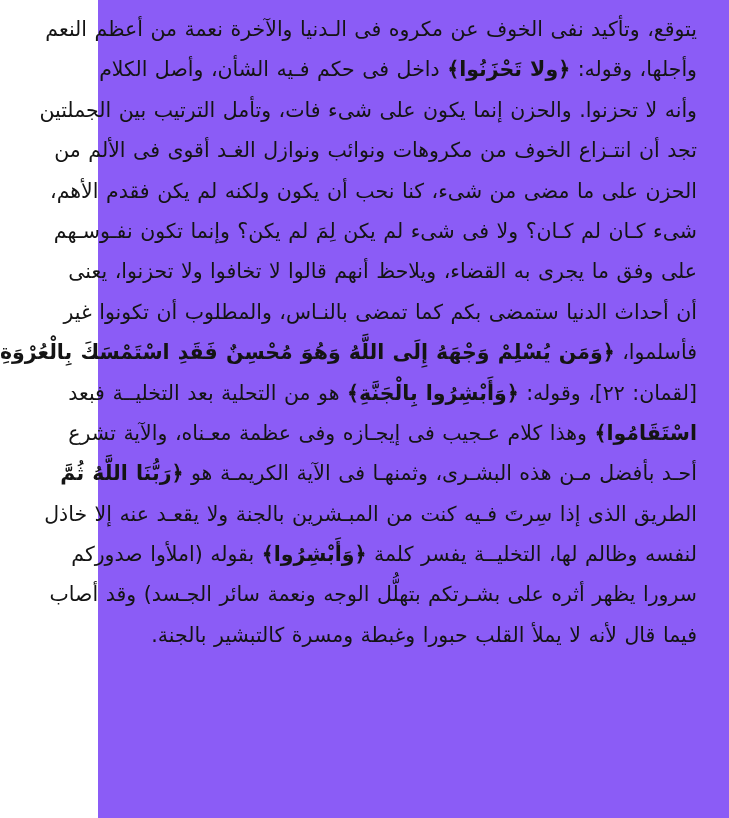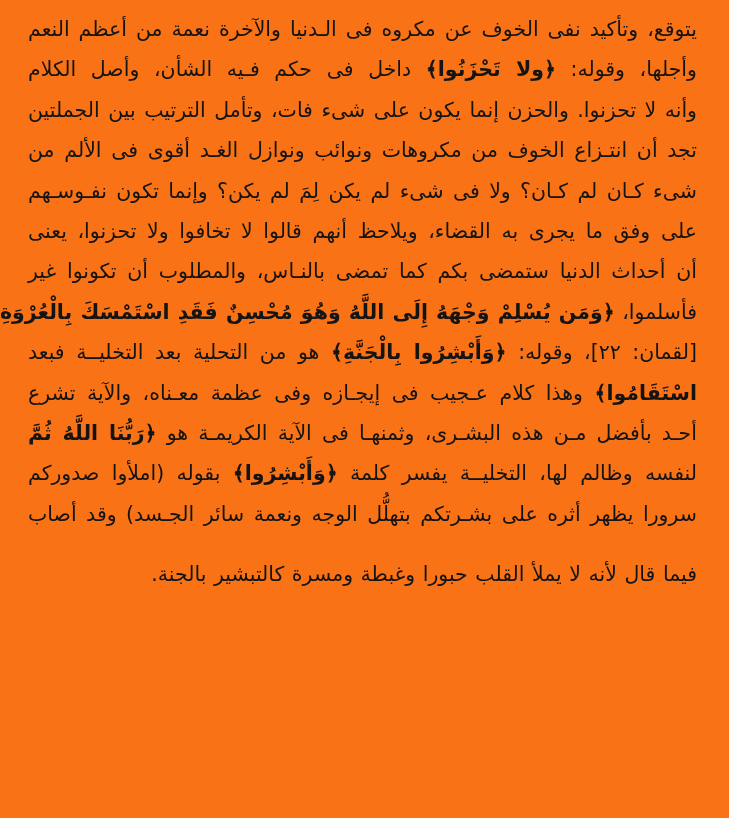--- a/index.html
+++ b/index.html
@@ -7,23 +7,23 @@
     padding: 0;
     background: #ffffff;
   }
   body {
     width: 729px;
     height: 818px;
     overflow: hidden;
     font-family: "DejaVu Sans", sans-serif;
   }
   .page {
-    width: 729px;
+    width: 631px;
     height: 818px;
-    background: #f97316;
+    background: #8b5cf6;
     box-sizing: border-box;
     padding: 9px 32px 0 28px;
     direction: rtl;
   }
   .text-column {
     width: 100%;
     color: #141414;
   }
   .text-line {
     direction: rtl;
@@ -34,40 +34,41 @@
     font-size: 20.5px;
     line-height: 40.4px;
     height: 40.4px;
     white-space: nowrap;
     letter-spacing: 0px;
     word-spacing: 1px;
   }
   .text-line.last-line {
     text-align: right;
     text-align-last: right;
-    margin-top: 20px;
   }
   .quran {
     font-weight: bold;
     margin-top: 30px;
   }
 </style>
 </head>
 <body>
 
 <div class="page">
   <div class="text-column" id="text-column">
       <div class="text-line"><span class="plain">يتوقع، وتأكيد نفى الخوف عن مكروه فى الـدنيا والآخرة نعمة من أعظم النعم</span></div>
       <div class="text-line"><span class="plain">وأجلها، وقوله: </span><span class="quran">﴿ولا تَحْزَنُوا﴾</span><span class="plain"> داخل فى حكم فـيه الشأن، وأصل الكلام</span></div>
       <div class="text-line"><span class="plain">وأنه لا تحزنوا. والحزن إنما يكون على شىء فات، وتأمل الترتيب بين الجملتين</span></div>
       <div class="text-line"><span class="plain">تجد أن انتـزاع الخوف من مكروهات ونوائب ونوازل الغـد أقوى فى الألم من</span></div>
+      <div class="text-line"><span class="plain">الحزن على ما مضى من شىء، كنا نحب أن يكون ولكنه لم يكن فقدم الأهم،</span></div>
       <div class="text-line"><span class="plain">شىء كـان لم كـان؟ ولا فى شىء لم يكن لِمَ لم يكن؟ وإنما تكون نفـوسـهم</span></div>
       <div class="text-line"><span class="plain">على وفق ما يجرى به القضاء، ويلاحظ أنهم قالوا لا تخافوا ولا تحزنوا، يعنى</span></div>
       <div class="text-line"><span class="plain">أن أحداث الدنيا ستمضى بكم كما تمضى بالنـاس، والمطلوب أن تكونوا غير</span></div>
       <div class="text-line"><span class="plain">فأسلموا، </span><span class="quran">﴿وَمَن يُسْلِمْ وَجْهَهُ إِلَى اللَّهُ وَهُوَ مُحْسِنٌ فَقَدِ اسْتَمْسَكَ بِالْعُرْوَةِ الْوُثْقَىٰ﴾</span></div>
       <div class="text-line"><span class="plain">[لقمان: ٢٢]، وقوله: </span><span class="quran">﴿وَأَبْشِرُوا بِالْجَنَّةِ﴾</span><span class="plain"> هو من التحلية بعد التخليــة فبعد</span></div>
       <div class="text-line"><span class="quran">اسْتَقَامُوا﴾</span><span class="plain"> وهذا كلام عـجيب فى إيجـازه وفى عظمة معـناه، والآية تشرع</span></div>
       <div class="text-line"><span class="plain">أحـد بأفضل مـن هذه البشـرى، وثمنهـا فى الآية الكريمـة هو </span><span class="quran">﴿رَبُّنَا اللَّهُ ثُمَّ</span></div>
+      <div class="text-line"><span class="plain">الطريق الذى إذا سِرتَ فـيه كنت من المبـشرين بالجنة ولا يقعـد عنه إلا خاذل</span></div>
       <div class="text-line"><span class="plain">لنفسه وظالم لها، التخليــة يفسر كلمة </span><span class="quran">﴿وَأَبْشِرُوا﴾</span><span class="plain"> بقوله (املأوا صدوركم</span></div>
       <div class="text-line"><span class="plain">سرورا يظهر أثره على بشـرتكم بتهلُّل الوجه ونعمة سائر الجـسد) وقد أصاب</span></div>
       <div class="text-line last-line"><span class="plain">فيما قال لأنه لا يملأ القلب حبورا وغبطة ومسرة كالتبشير بالجنة.</span></div>
     </div>
 </div>
 
 </body></html>

